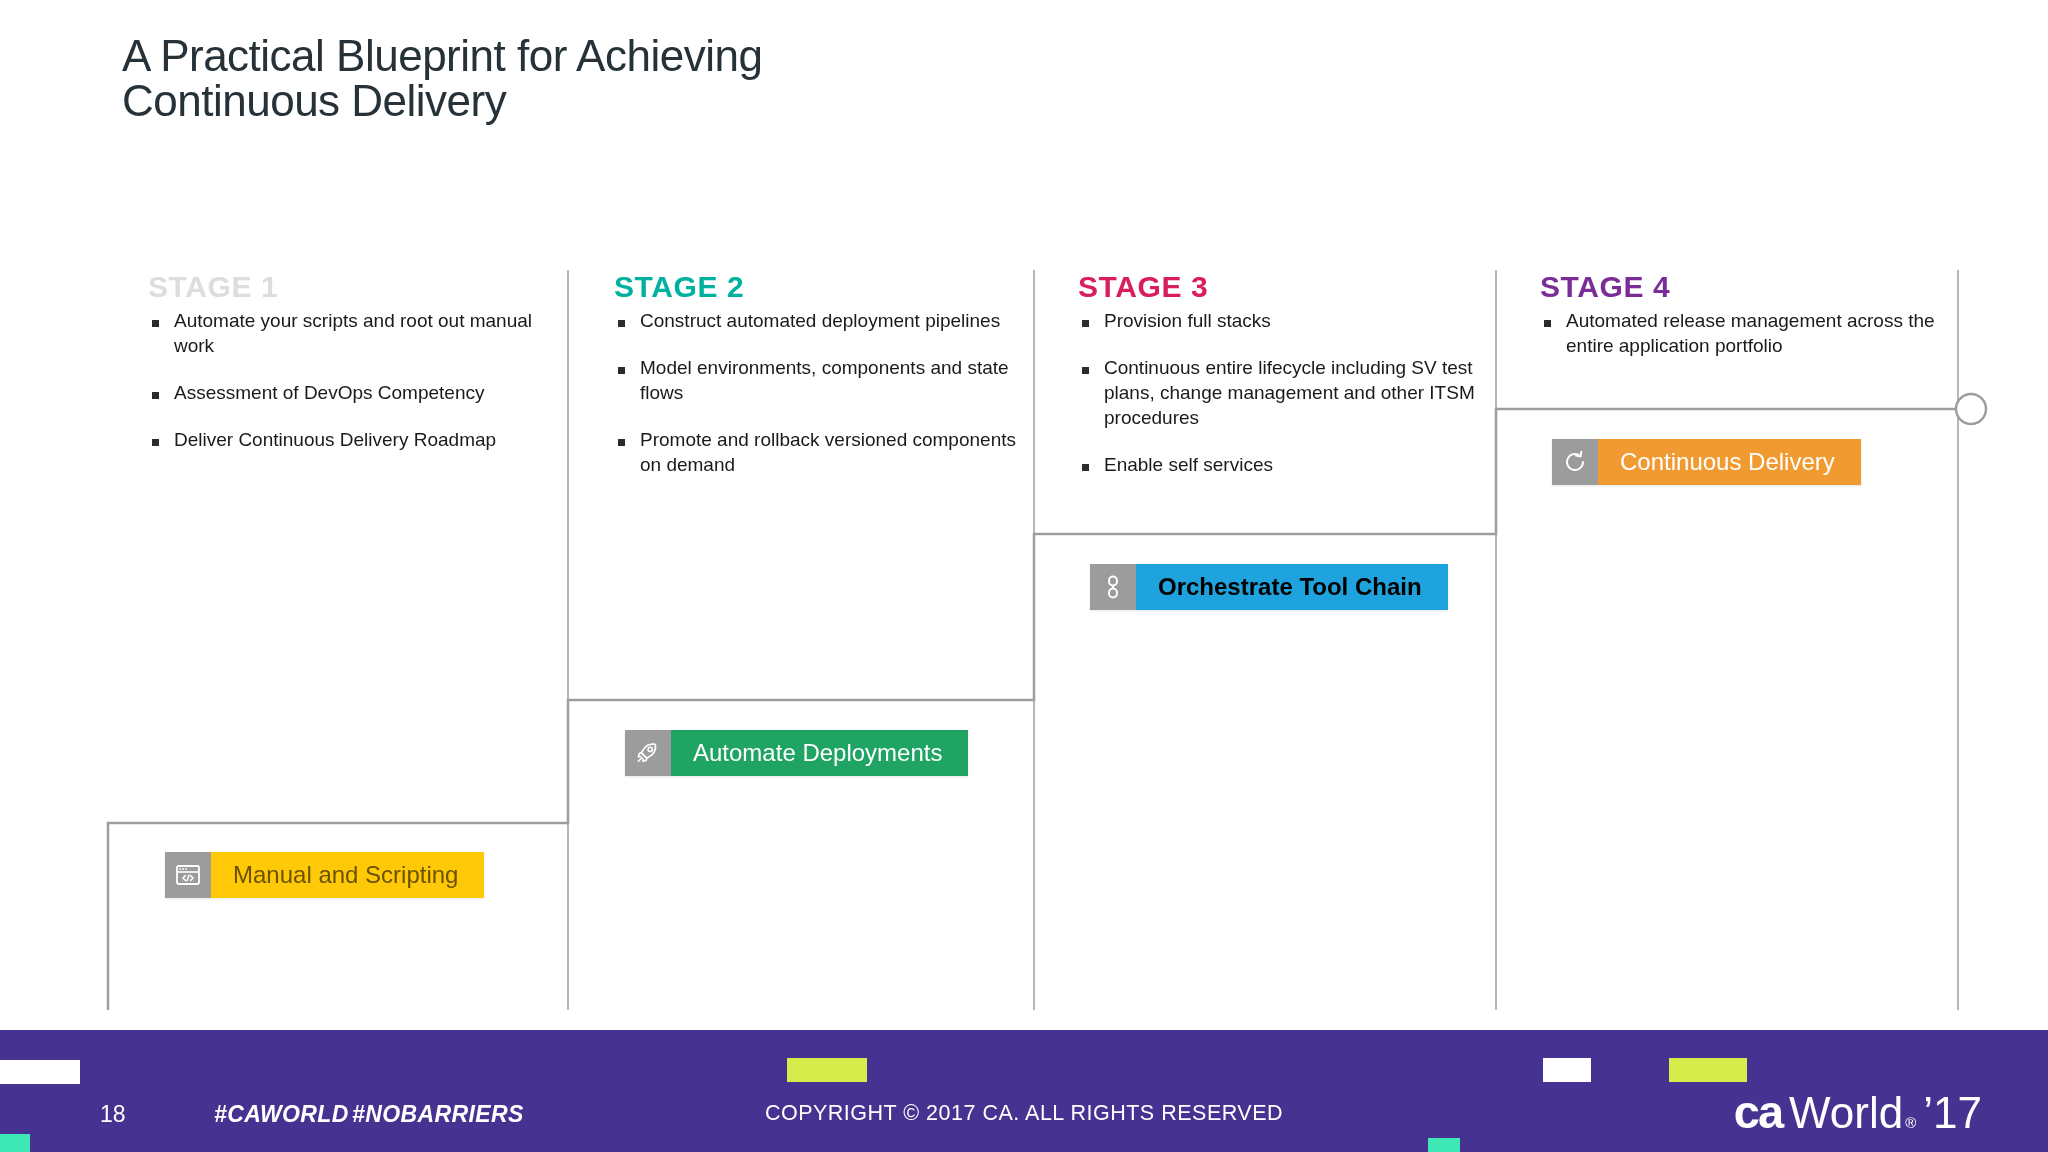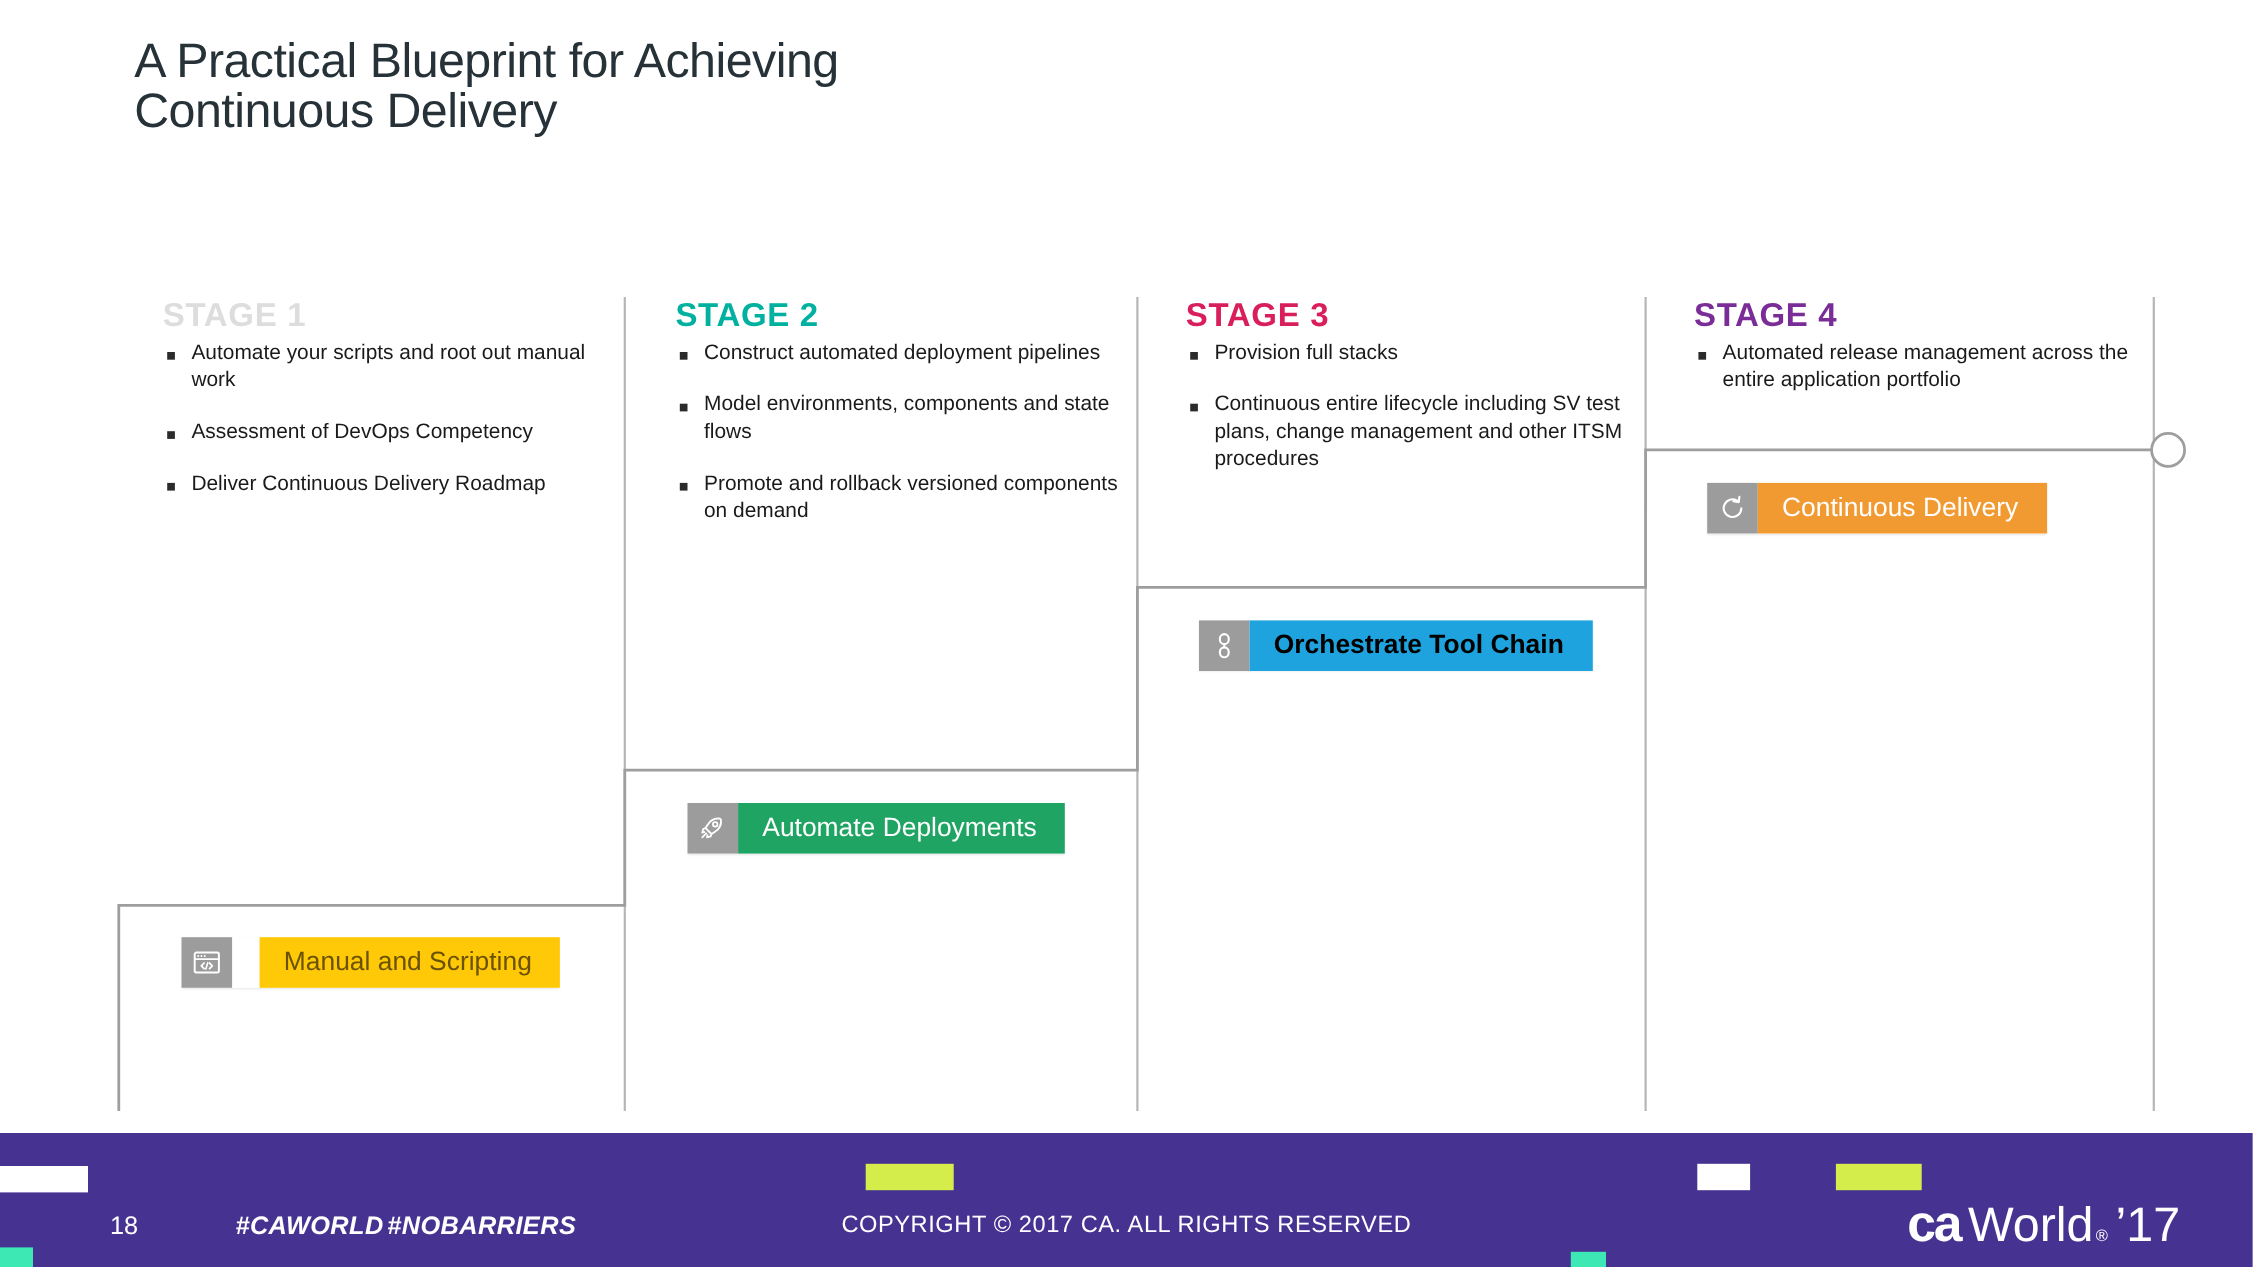--- a/index.html
+++ b/index.html
@@ -129,31 +129,32 @@
       <li>Model environments, components and state flows</li>
       <li>Promote and rollback versioned components on demand</li>
     </ul>
   </div>
 
   <div class="stage-col" style="left:1078px; width:420px;">
     <div class="stage-head" style="color:#D81E5B">STAGE 3</div>
     <ul class="bullets">
       <li>Provision full stacks</li>
       <li>Continuous entire lifecycle including SV test plans, change management and other ITSM procedures</li>
+      <li>Enable self services</li>
     </ul>
   </div>
 
   <div class="stage-col" style="left:1540px; width:420px;">
     <div class="stage-head" style="color:#7B2D97">STAGE 4</div>
     <ul class="bullets">
       <li>Automated release management across the entire application portfolio</li>
     </ul>
   </div>
 
-  <div class="chip chip-manual" style="left:165px; top:582px;gap:25px;">
+  <div class="chip chip-manual" style="left:165px; top:582px;">
     <span class="chip-ico">
       <svg width="26" height="24" viewBox="0 0 26 24">
         <rect x="2" y="3" width="22" height="18" rx="1.5" fill="none" stroke="#fff" stroke-width="1.8"></rect>
         <line x1="2" y1="9" x2="24" y2="9" stroke="#fff" stroke-width="1.6"></line>
         <circle cx="5.2" cy="6" r="0.9" fill="#fff"></circle>
         <circle cx="8.2" cy="6" r="0.9" fill="#fff"></circle>
         <circle cx="11.2" cy="6" r="0.9" fill="#fff"></circle>
         <path d="M10.5 12.5 L8 15 L10.5 17.5" fill="none" stroke="#fff" stroke-width="1.6" stroke-linecap="round" stroke-linejoin="round"></path>
         <path d="M15.5 12.5 L18 15 L15.5 17.5" fill="none" stroke="#fff" stroke-width="1.6" stroke-linecap="round" stroke-linejoin="round"></path>
         <line x1="13.9" y1="12.2" x2="12.1" y2="17.8" stroke="#fff" stroke-width="1.5" stroke-linecap="round"></line>

